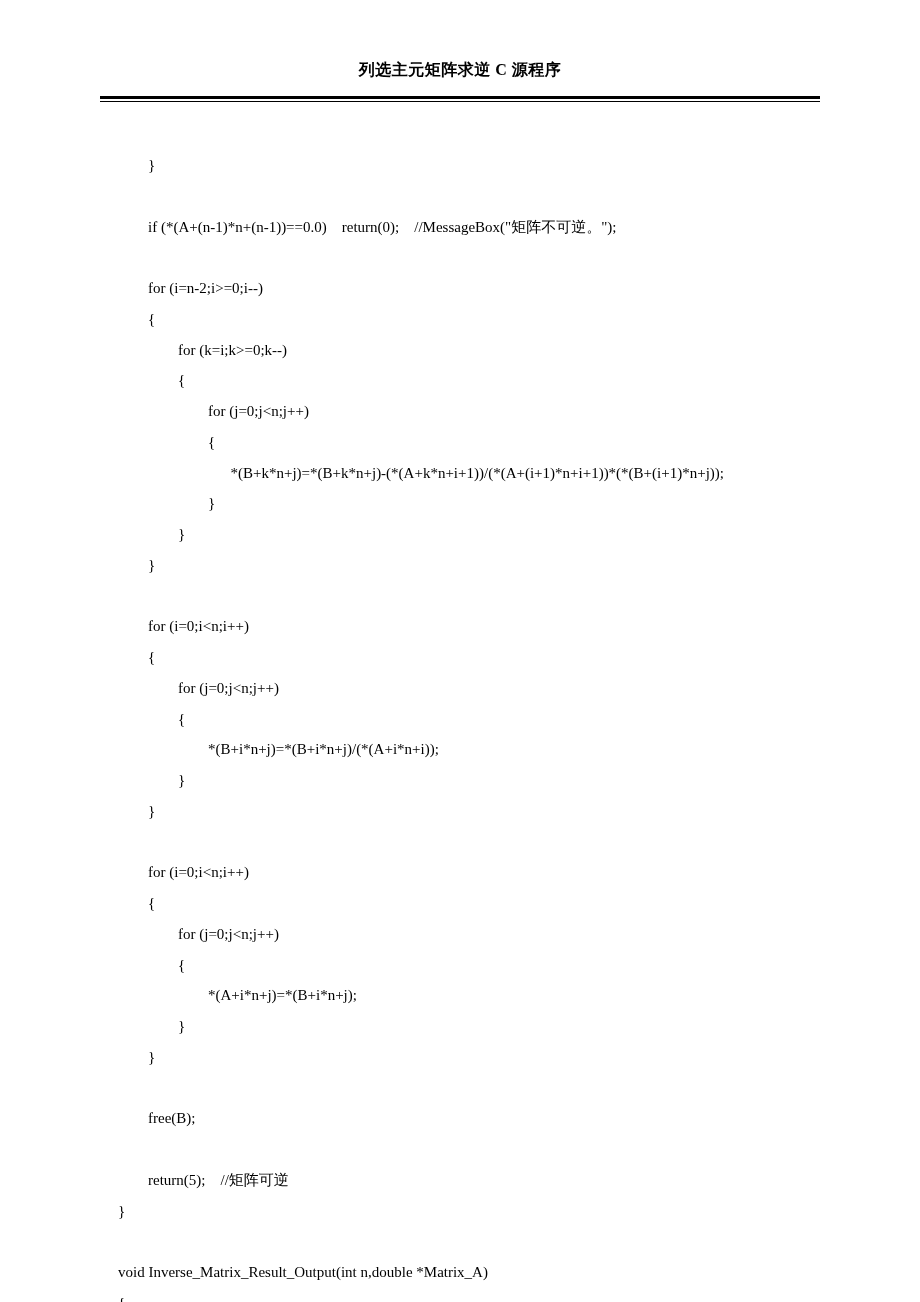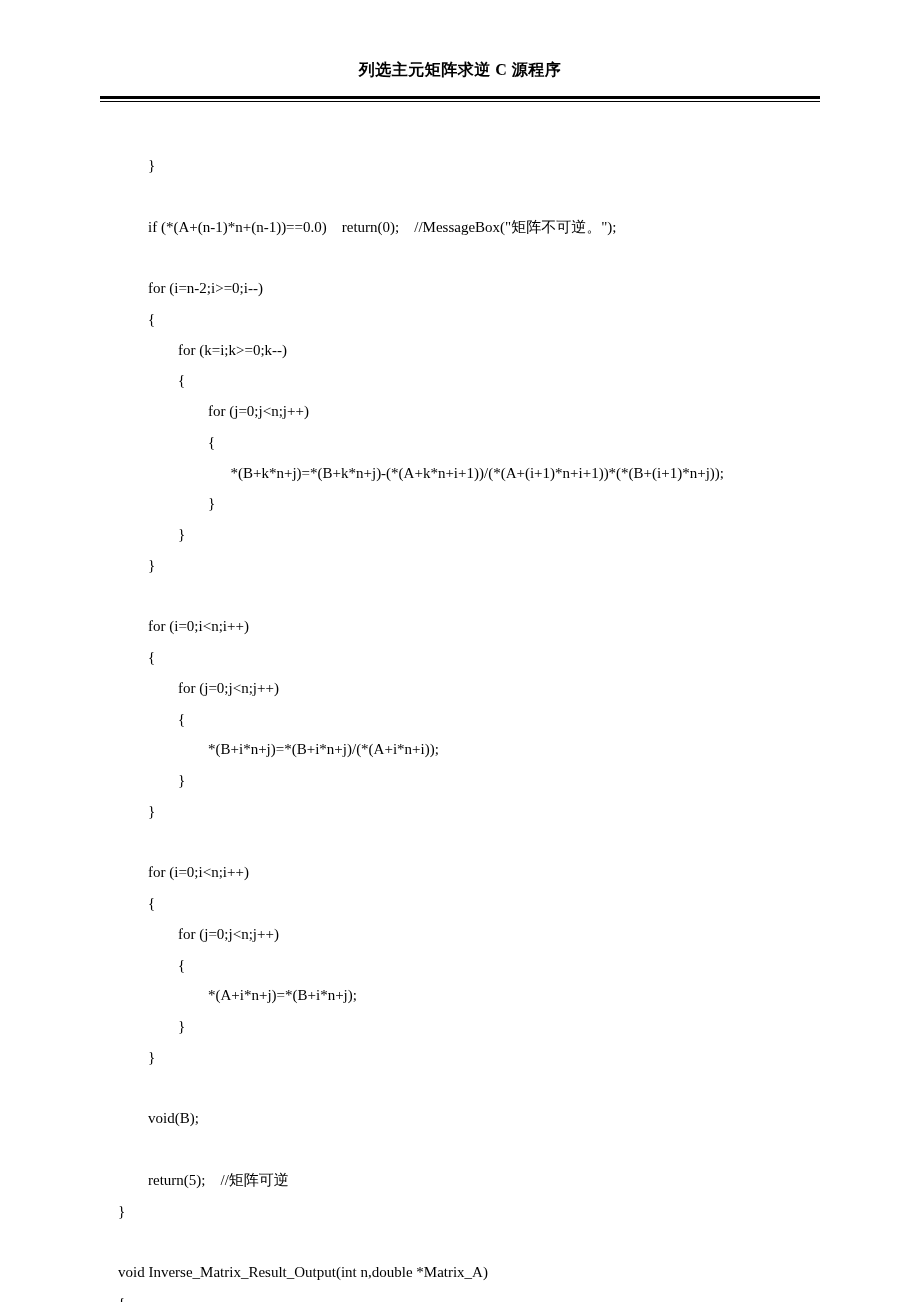--- a/index.html
+++ b/index.html
@@ -81,21 +81,21 @@
 <span>        }</span>
 <span></span>
 <span>        for (i=0;i&lt;n;i++)</span>
 <span>        {</span>
 <span>                for (j=0;j&lt;n;j++)</span>
 <span>                {</span>
 <span>                        *(A+i*n+j)=*(B+i*n+j);</span>
 <span>                }</span>
 <span>        }</span>
 <span></span>
-<span>        void(B);</span>
+<span>        free(B);</span>
 <span></span>
 <span>        return(5);    //矩阵可逆</span>
 <span>}</span>
 <span></span>
 <span>void Inverse_Matrix_Result_Output(int n,double *Matrix_A)</span>
 <span>{</span>
 
 <span></span>
 
 

